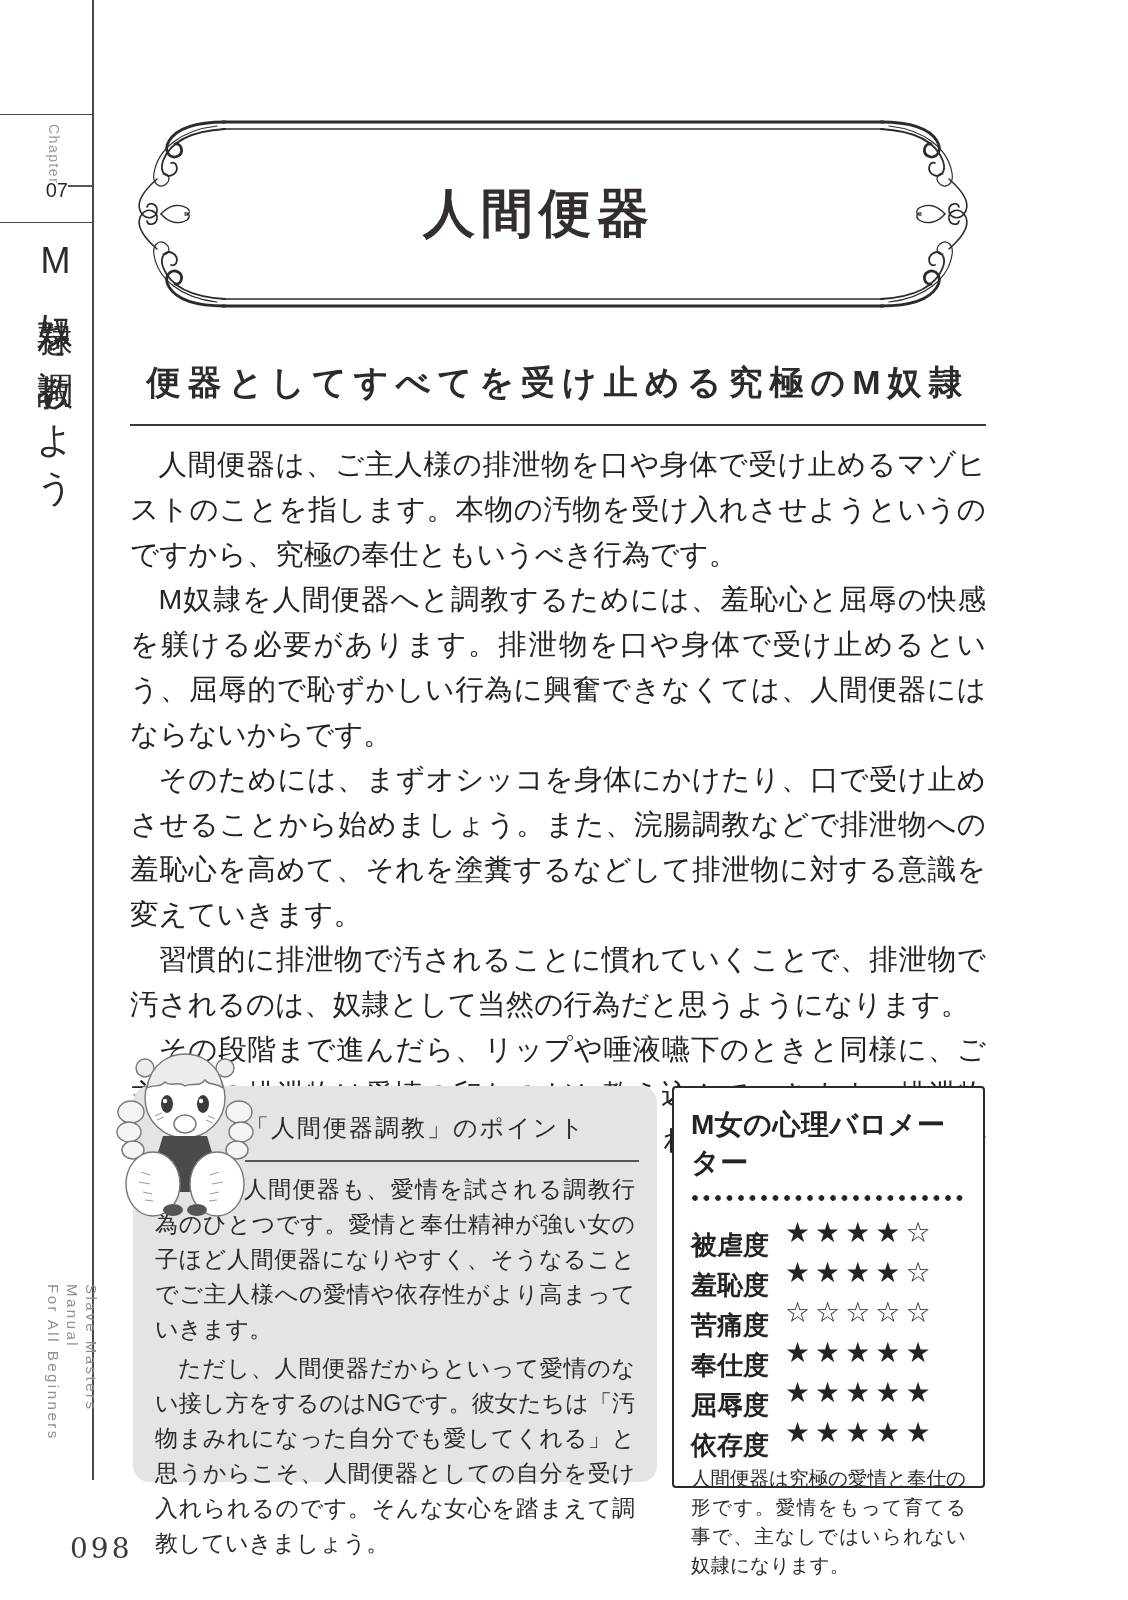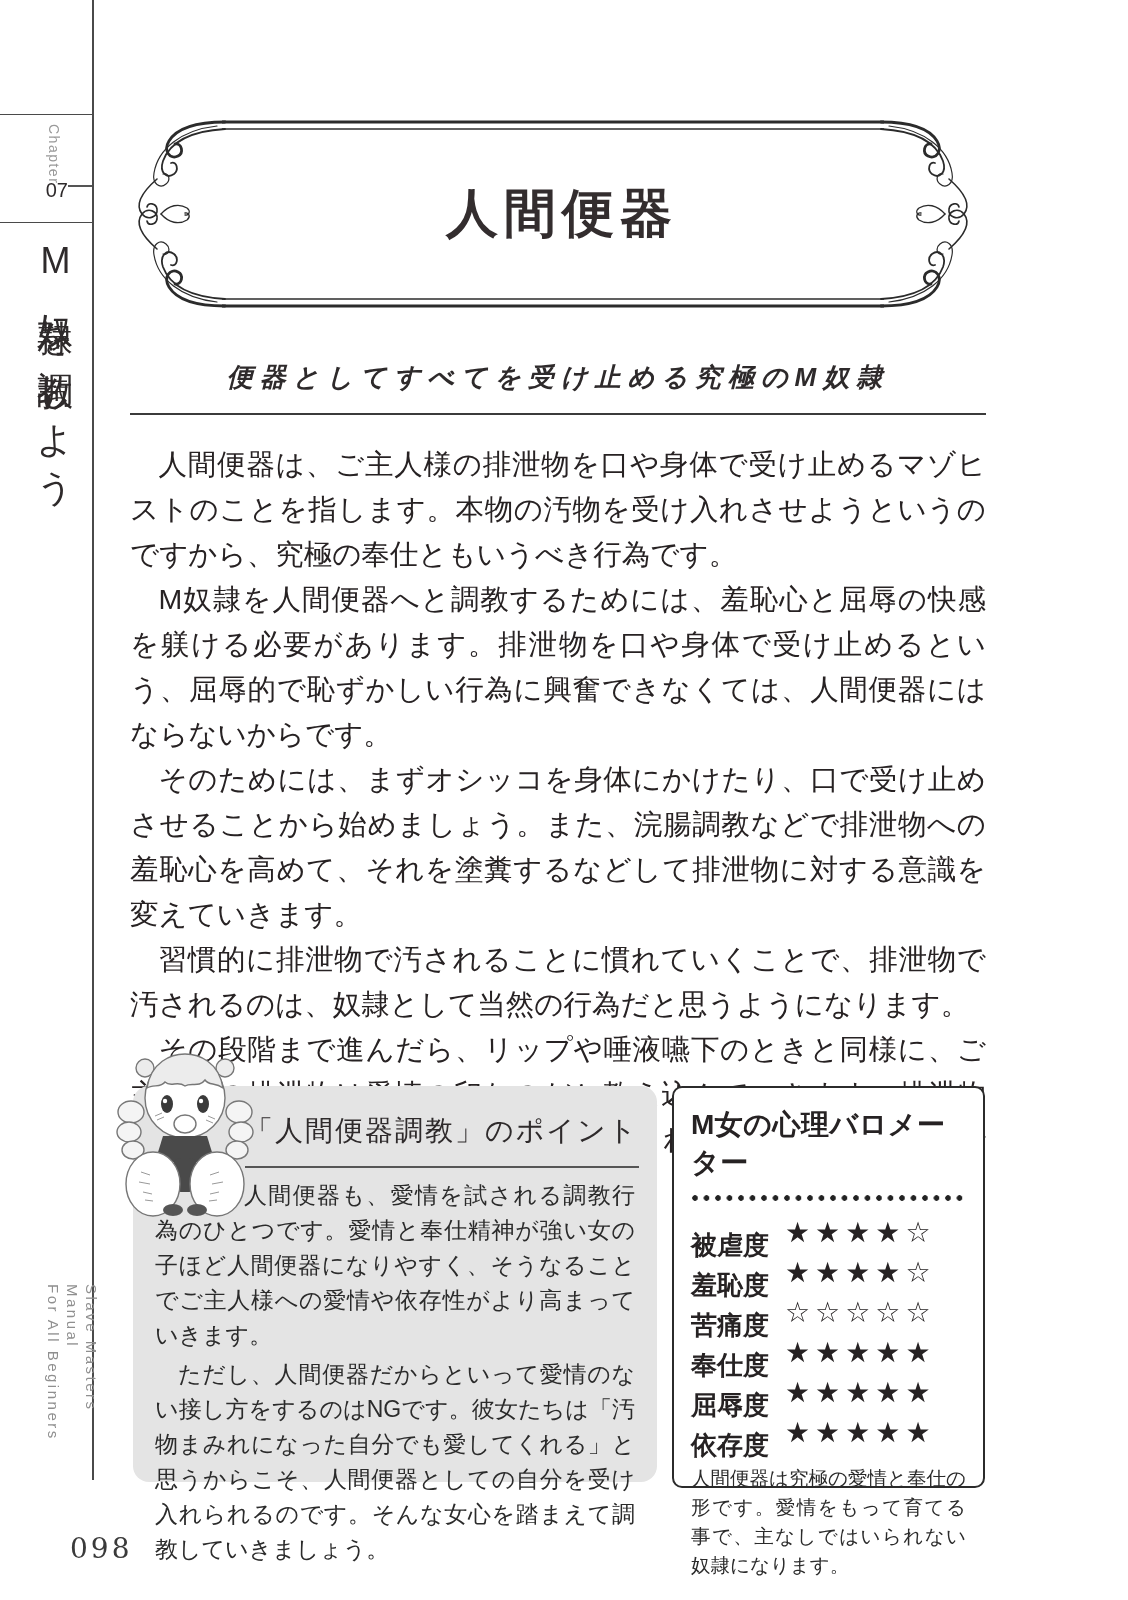--- a/index.html
+++ b/index.html
@@ -16,43 +16,43 @@
   .chapter-sep{position:absolute;top:70px;right:0;width:24px;height:1.5px;background:#555;}
   .chapter-number{position:absolute;top:64px;right:24px;font-size:20px;color:#2e2a2b;}
   .chapter-title-v{position:absolute;left:30px;top:240px;writing-mode:vertical-rl;
     text-orientation:upright;font-size:36px;letter-spacing:5px;color:#2e2a2b;}
   .footer-credit{position:absolute;left:44px;top:1284px;height:196px;writing-mode:vertical-rl;
     font-size:15px;letter-spacing:2.5px;line-height:19px;color:#8f8f8f;white-space:pre-line;}
   .page-number{position:absolute;left:70px;top:1532px;font-family:"DejaVu Serif","Liberation Serif",serif;
     font-size:28px;color:#3a3a3a;letter-spacing:3px;}
   
   .ornament-frame{position:absolute;left:125px;top:113px;width:856px;height:202px;}
-  .header-inner{position:absolute;left:134px;top:113px;width:856px;height:202px;
+  .header-inner{position:absolute;left:111px;top:113px;width:856px;height:202px;
     display:flex;flex-direction:column;align-items:center;justify-content:center;}
   .page-title{font-size:52px;font-weight:bold;color:#332d2e;letter-spacing:6px;}
   .page-subtitle{margin-top:26px;font-size:25px;color:#332d2e;letter-spacing:1px;}
   
   .section-heading{position:absolute;left:130px;top:360px;width:856px;box-sizing:border-box;
-    text-align:center;font-size:26px;font-weight:bold;letter-spacing:7px;color:#2e2a2b;
-    padding-bottom:18px;border-bottom:2.5px solid #3b3b3b;font-style:italic;}
+    text-align:center;font-size:34px;font-weight:bold;letter-spacing:7px;color:#2e2a2b;
+    padding-bottom:18px;border-bottom:2.5px solid #3b3b3b;}
   .body-copy{position:absolute;left:130px;top:442px;width:856px;
     font-size:28.5px;line-height:45px;color:#272223;text-align:justify;}
   .body-copy p{margin:0;text-indent:1em;}
   
   .point-box{position:absolute;left:133px;top:1086px;width:524px;height:396px;
     background:#e4e4e4;border-radius:16px;}
   .point-illustration{position:absolute;left:-18px;top:-46px;width:140px;height:180px;}
-  .point-title{margin:26px 18px 0 112px;font-size:28px;letter-spacing:2px;color:#2e2a2b;
+  .point-title{margin:26px 18px 0 112px;font-size:24px;letter-spacing:2px;color:#2e2a2b;
     padding-bottom:16px;border-bottom:2px solid #555;}
   .point-body{margin:10px 18px 0 18px;font-size:23px;line-height:35px;text-align:justify;color:#2b2b2b;}
   .point-body p{margin:4px;text-indent:1em;}
   .ill-spacer{float:left;width:66px;height:30px;}
   
   .baro-box{position:absolute;left:672px;top:1086px;width:313px;height:402px;box-sizing:border-box;
-    border:2.5px solid #2b2b2b;border-radius:10px;background:#fff;padding:18px 17px 0 17px;}
+    border:2.5px solid #2b2b2b;border-radius:4px;background:#fff;padding:18px 17px 0 17px;}
   .baro-title{font-size:28px;font-weight:bold;color:#262223;letter-spacing:.5px;}
   .baro-dots{margin-top:12px;height:8px;background-repeat:repeat-x;
     background-image:radial-gradient(circle at 4px 4px,#222 2.5px,transparent 3.1px);
     background-size:11.5px 8px;}
   .baro-rows{margin-top:10px;}
   .baro-row{display:flex;align-items:center;height:40px;}
   .baro-label{width:94px;font-size:26px;font-weight:bold;color:#262223;flex:none;margin-top:27px;}
   .baro-stars{font-size:28px;letter-spacing:5px;color:#262223;white-space:nowrap;}
   .baro-note{margin-top:12px;font-size:19.5px;line-height:29px;text-align:justify;color:#2b2b2b;}
 </style>

